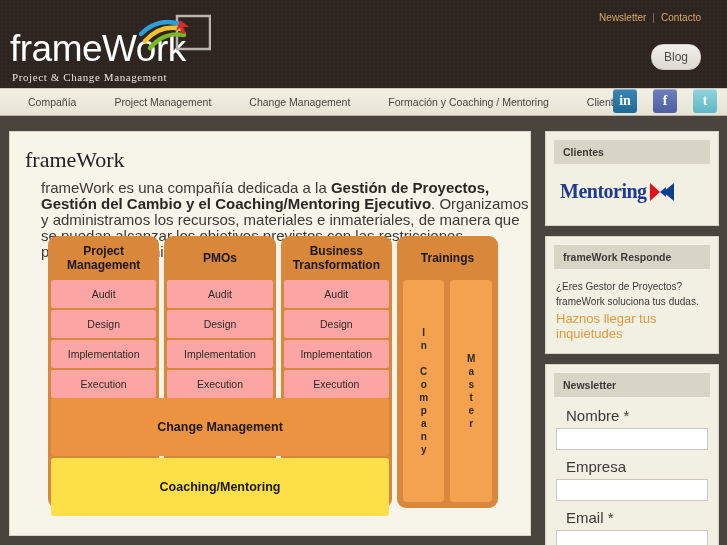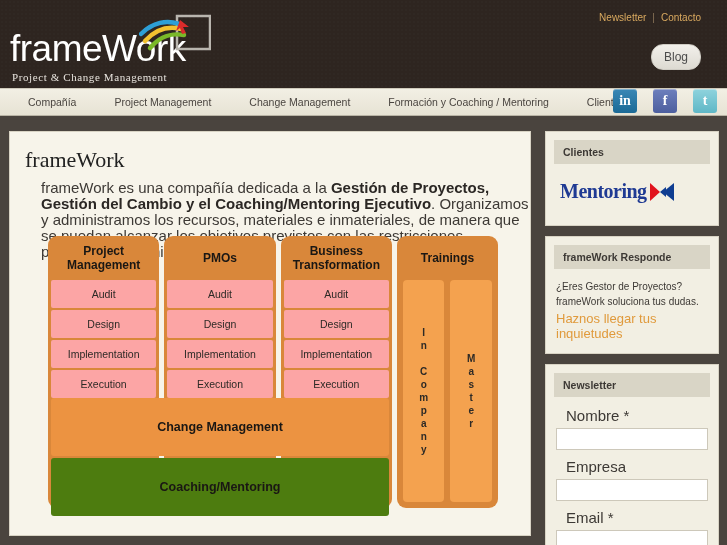--- a/index.html
+++ b/index.html
@@ -209,21 +209,21 @@
     height: 58px;
     border-radius: 3px;
     display: flex;
     align-items: center;
     justify-content: center;
     font-size: 12.5px;
     font-weight: bold;
     color: #1a1714;
   }
   #band-change { top: 162px; background: #ec9341; }
-  #band-coach  { top: 222px; background: #4d7c0f; }
+  #band-coach  { top: 222px; background: #fde047; }
 
   .tcell {
     flex: 1 1 0;
     background: #f4a24f;
     border-radius: 4px;
     margin: 0 0 6px 0;
     display: flex;
     align-items: center;
     justify-content: center;
   }

